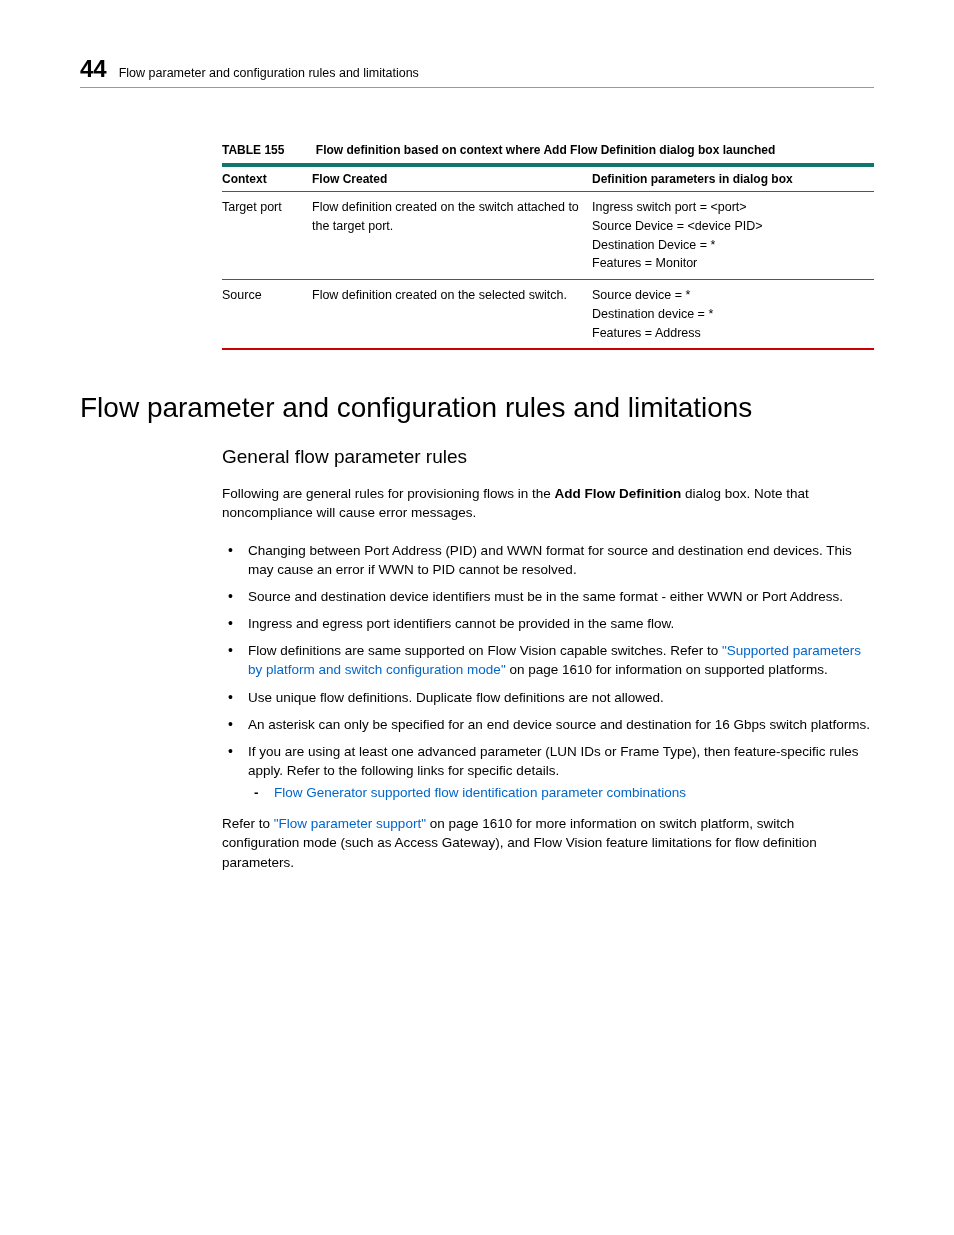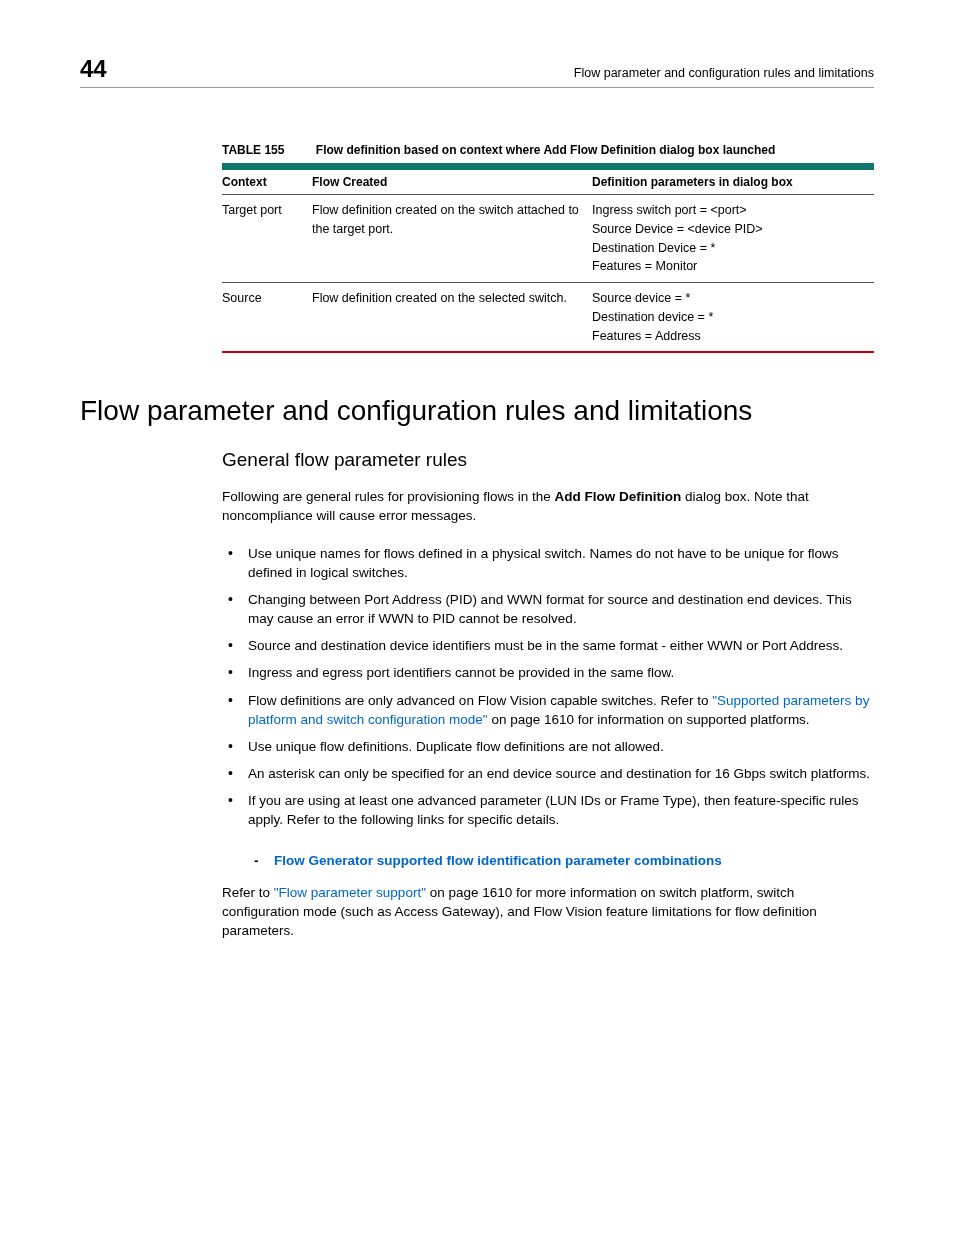--- a/index.html
+++ b/index.html
@@ -1,15 +1,15 @@
 <!DOCTYPE html>
 <html><head>
 <meta charset="utf-8">
 <style>
-  * { margin: 0; padding: 0; box-sizing: border-box; justify-content: space-between; }
+  * { margin: 0; padding: 0; box-sizing: border-box; }
   body {
     font-family: Arial, Helvetica, sans-serif;
     width: 954px;
     height: 1235px;
     background: #fff;
     color: #000;
     position: relative;
     padding: 55px 80px 40px 80px;
   }
   .header-row {
@@ -42,21 +42,21 @@
   .table-caption .ttext {
     font-weight: bold;
   }
   table {
     width: 100%;
     border-collapse: collapse;
     font-size: 12.5px;
     margin-bottom: 42px;
   }
   table thead tr {
-    border-top: 7px solid #0f766e;
+    border-top: 4px solid #0f766e;
     border-bottom: 1px solid #555;
   }
   table th {
     text-align: left;
     font-weight: bold;
     padding: 5px 8px 5px 0;
     font-size: 12px;
   }
   table td {
     vertical-align: top;
@@ -103,22 +103,21 @@
   }
   ul.bullets > li::before {
     content: "•";
     position: absolute;
     left: 6px;
     top: 0;
     font-size: 14px;
   }
   ul.sub-bullets {
     list-style: none;
-    margin-top: 22px;
-    font-weight: bold;
+    margin-top: 3px;
   }
   ul.sub-bullets > li {
     position: relative;
     padding-left: 26px;
     margin-bottom: 6px;
   }
   ul.sub-bullets > li::before {
     content: "-";
     position: absolute;
     left: 6px;
@@ -175,26 +174,25 @@
 
 <div class="content-indent">
 
   <h2 class="sub-title">General flow parameter rules</h2>
 
   <p class="body-text">
     <span>Following are general rules for provisioning flows in the </span><span class="bold">Add Flow Definition</span><span> dialog box. Note that noncompliance will cause error messages.</span>
   </p>
 
   <ul class="bullets">
-    <li>Use unique names for flows defined in a physical switch. Names do not have to be unique for flows defined in logical switches.</li>
     <li>Changing between Port Address (PID) and WWN format for source and destination end devices. This may cause an error if WWN to PID cannot be resolved.</li>
     <li>Source and destination device identifiers must be in the same format - either WWN or Port Address.</li>
     <li>Ingress and egress port identifiers cannot be provided in the same flow.</li>
     <li>
-      <span>Flow definitions are only advanced on Flow Vision capable switches. Refer to </span><span class="link">"Supported parameters by platform and switch configuration mode"</span><span> on page 1610 for information on supported platforms.</span>
+      <span>Flow definitions are same supported on Flow Vision capable switches. Refer to </span><span class="link">"Supported parameters by platform and switch configuration mode"</span><span> on page 1610 for information on supported platforms.</span>
     </li>
     <li>Use unique flow definitions. Duplicate flow definitions are not allowed.</li>
     <li>An asterisk can only be specified for an end device source and destination for 16 Gbps switch platforms.</li>
     <li>
       <span>If you are using at least one advanced parameter (LUN IDs or Frame Type), then feature-specific rules apply. Refer to the following links for specific details.</span>
       <ul class="sub-bullets">
         <li><span class="link">Flow Generator supported flow identification parameter combinations</span></li>
       </ul>
     </li>
   </ul>

